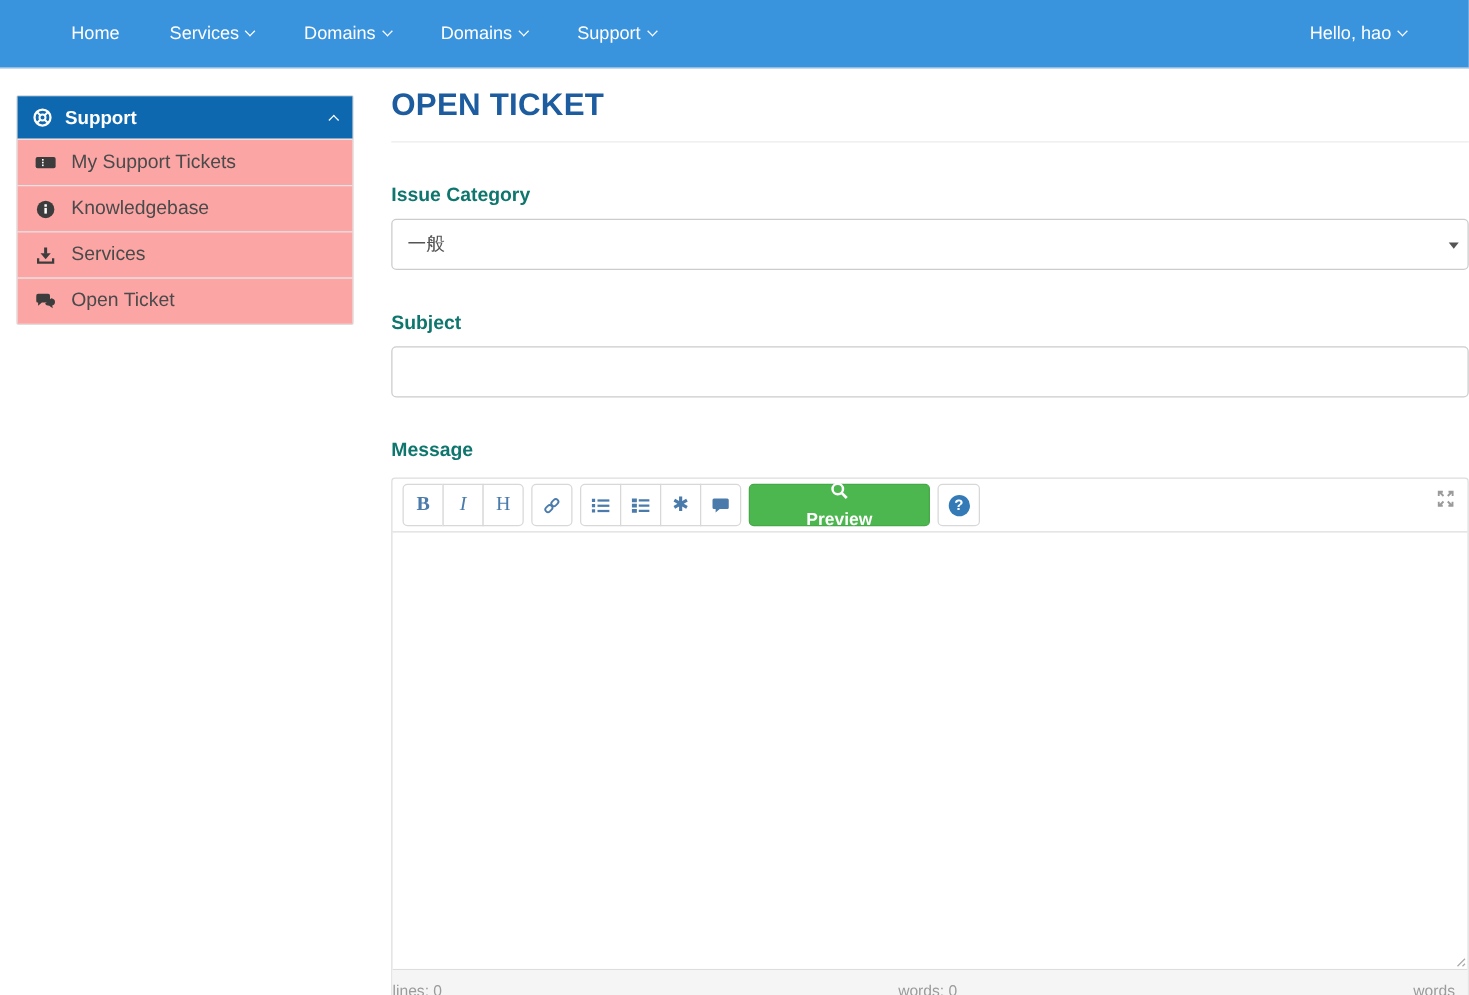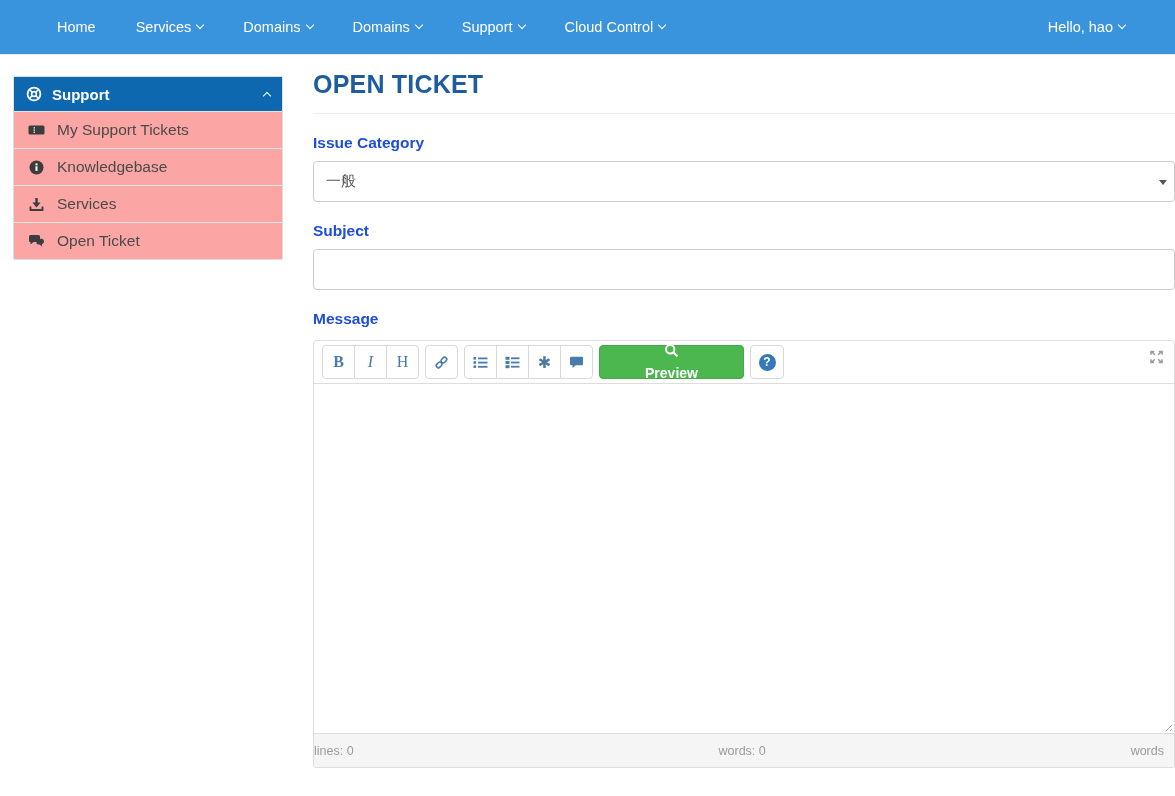--- a/index.html
+++ b/index.html
@@ -29,21 +29,21 @@
   .sidebar-item { height:37px; display:flex; align-items:center; gap:12px;
                   padding:0 13px; border-top:1px solid #e4e4e4; color:#4a4a4a;
                   font-size:15.5px; cursor:pointer; background:#fca5a5; }
   .sidebar-item:first-of-type { border-top:none; }
   .sidebar-item .s-icon { width:18px; display:flex; justify-content:center; color:#3c3c3c; }
 
   
   .main { position:absolute; left:313px; top:70px; width:862px; }
   .page-title { color:#1d5c9e; font-size:25px; font-weight:bold; letter-spacing:0.2px; }
   .title-rule { border:none; border-top:1px solid #eceasea; border-top:1px solid #ececec; margin:14px 0 0 0; }
-  .form-label { font-size:15.5px; font-weight:bold; color:#1d4ed8; margin:20px 0 9px 0; }
+  .form-label { font-size:15.5px; font-weight:bold; color:#0f766e; margin:34px 0 9px 0; }
   .select-box { position:relative; height:41px; border:1px solid #ccc; border-radius:4px;
                 background:#fff; display:flex; align-items:center; padding:0 24px 0 12px;
                 font-size:15px; color:#555; cursor:pointer; }
   .select-caret { position:absolute; right:7px; top:18px; width:0; height:0;
                   border-left:4.5px solid transparent; border-right:4.5px solid transparent;
                   border-top:5.5px solid #555; }
   .text-input { width:100%; height:41px; border:1px solid #ccc; border-radius:4px;
                 padding:0 12px; font-size:15px; color:#333; outline:none; }
 
   
@@ -98,24 +98,20 @@
       <span class="chev chev-down"></span>
     </div>
     <div class="nav-item">
       <span>Domains</span>
       <span class="chev chev-down"></span>
     </div>
     <div class="nav-item">
       <span>Support</span>
       <span class="chev chev-down"></span>
     </div>
-    <div class="nav-item">
-      <span>Cloud Control</span>
-      <span class="chev chev-down"></span>
-    </div>
   </div>
   <div class="nav-right">
     <div class="nav-item">
       <span>Hello, hao</span>
       <span class="chev chev-down"></span>
     </div>
   </div>
 </div>
 
 <aside class="sidebar">

